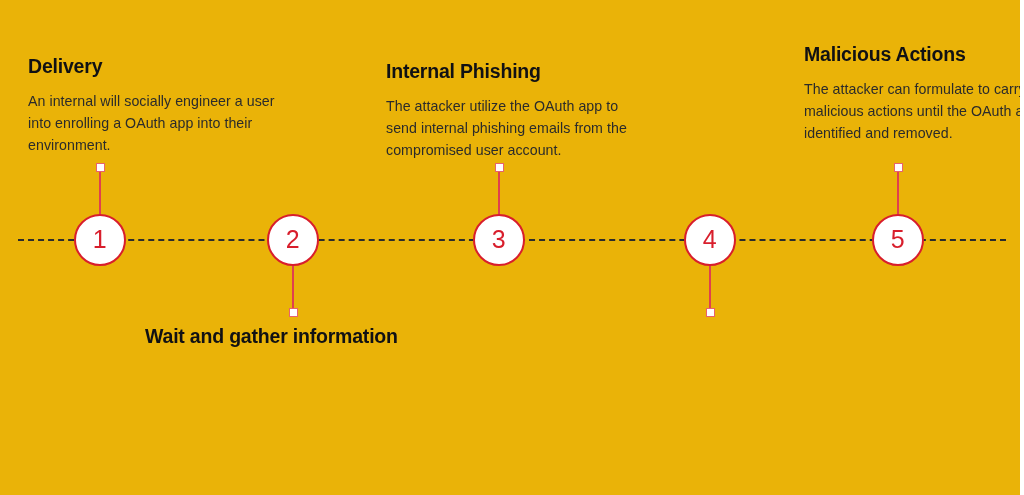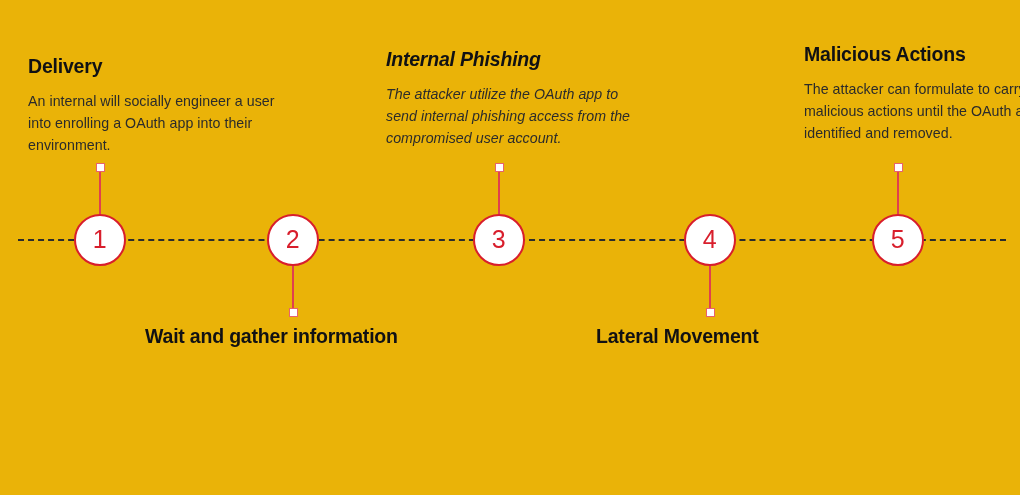--- a/index.html
+++ b/index.html
@@ -128,34 +128,33 @@
     <p class="block-title">Wait and gather information</p>
   </div>
   <div class="node" style="left:293px;">
     <div class="stem stem-down"></div>
     <div class="stem-cap cap-down"></div>
     <div class="node-circle">
       <span class="node-num">2</span>
     </div>
   </div>
 
-  <div class="block" style="left:386px; top:48px; width:250px;font-style:italic;">
+  <div class="block" style="left:386px; top:60px; width:250px;">
     <p class="block-title">Internal Phishing</p>
-    <p class="block-body">The attacker utilize the OAuth app to send internal phishing access from the compromised user account.</p>
+    <p class="block-body">The attacker utilize the OAuth app to send internal phishing emails from the compromised user account.</p>
   </div>
   <div class="node" style="left:499px;">
     <div class="stem stem-up"></div>
     <div class="stem-cap cap-up"></div>
     <div class="node-circle">
       <span class="node-num">3</span>
     </div>
   </div>
 
   <div class="block" style="left:596px; top:325px; width:295px;">
-    <p class="block-title">Lateral Movement</p>
   </div>
   <div class="node" style="left:710px;">
     <div class="stem stem-down"></div>
     <div class="stem-cap cap-down"></div>
     <div class="node-circle">
       <span class="node-num">4</span>
     </div>
   </div>
 
   <div class="block" style="left:804px; top:43px; width:255px;">

